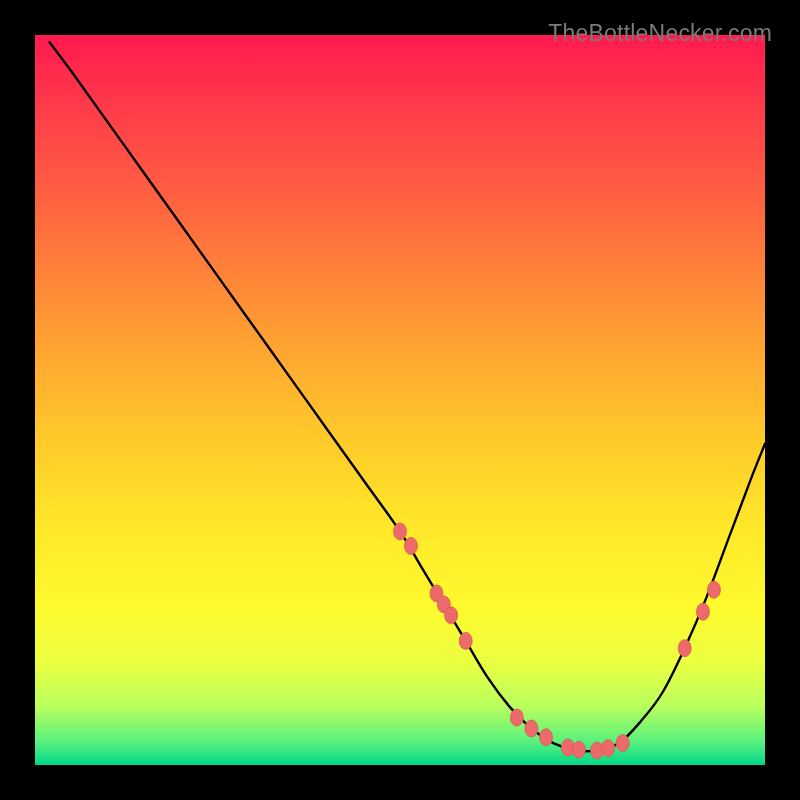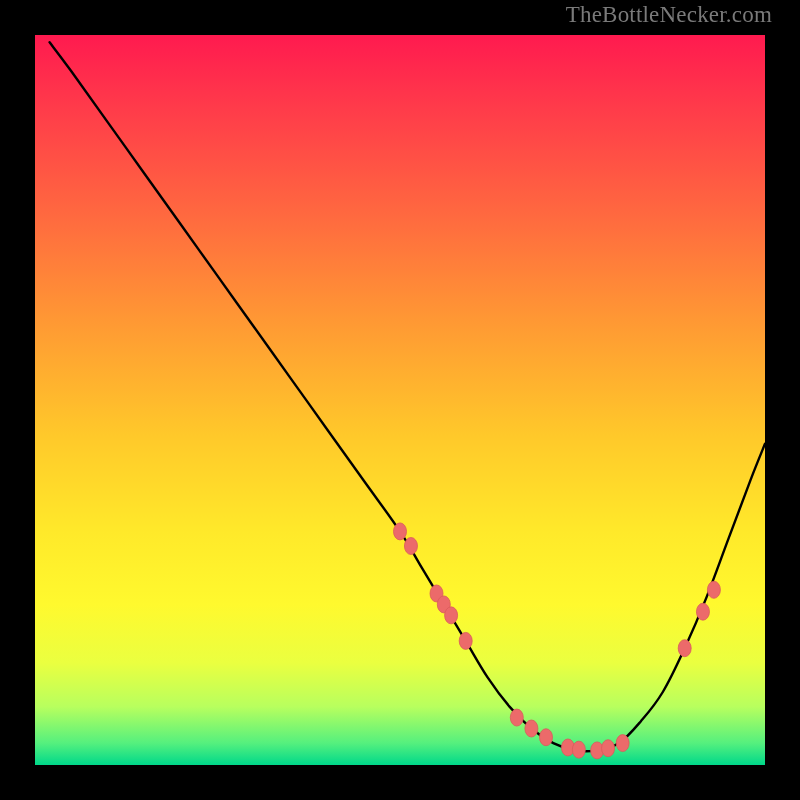--- a/index.html
+++ b/index.html
@@ -39,26 +39,26 @@
   }
   svg.curve {
     position: absolute;
     left: 0; top: 0;
     width: 730px;
     height: 730px;
     overflow: visible;
   }
   .watermark {
     position: absolute;
-    top: 2px;
+    top: 20px;
     right: 28px;
     color: #7a7a7a;
     font-size: 23px;
     letter-spacing: 0.2px;
-    font-family: Liberation Serif, serif;
+    font-family: Liberation Sans, sans-serif;
   }
 </style>
 </head>
 <body>
 
 <div class="frame">
   <div class="gradient"></div>
   <svg class="curve" viewBox="0 0 730 730">
     <path id="curve-path" fill="none" stroke-width="2.4" stroke-linecap="round" stroke-linejoin="round" d="M 14.60 7.30 C 18.54 12.56, 25.99 22.05, 36.50 36.50 C 47.01 50.95, 59.86 69.20, 73.00 87.60 C 86.14 106.00, 96.36 120.30, 109.50 138.70 C 122.64 157.10, 132.86 171.40, 146.00 189.80 C 159.14 208.20, 169.36 222.50, 182.50 240.90 C 195.64 259.30, 205.86 273.60, 219.00 292.00 C 232.14 310.40, 242.36 324.70, 255.50 343.10 C 268.64 361.50, 278.86 375.80, 292.00 394.20 C 305.14 412.60, 315.36 426.90, 328.50 445.30 C 341.64 463.70, 354.49 480.63, 365.00 496.40 C 375.51 512.17, 379.02 519.76, 386.90 532.90 C 394.78 546.04, 400.92 556.26, 408.80 569.40 C 416.68 582.54, 422.82 592.76, 430.70 605.90 C 438.58 619.04, 444.72 630.57, 452.60 642.40 C 460.48 654.23, 466.62 662.40, 474.50 671.60 C 482.38 680.80, 488.52 686.93, 496.40 693.50 C 504.28 700.07, 510.42 704.16, 518.30 708.10 C 526.18 712.04, 532.32 714.09, 540.20 715.40 C 548.08 716.71, 554.22 716.71, 562.10 715.40 C 569.98 714.09, 576.12 713.36, 584.00 708.10 C 591.88 702.84, 598.02 695.40, 605.90 686.20 C 613.78 677.00, 619.92 670.14, 627.80 657.00 C 635.68 643.86, 641.82 630.28, 649.70 613.20 C 657.58 596.12, 663.72 581.81, 671.60 562.10 C 679.48 542.39, 685.62 524.72, 693.50 503.70 C 701.38 482.68, 708.83 462.38, 715.40 445.30 C 721.97 428.22, 727.37 415.37, 730.00 408.80" stroke="#000000"></path>
     <g id="markers">

